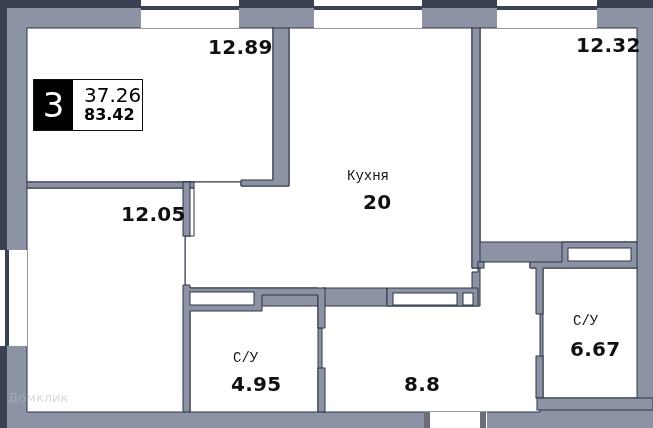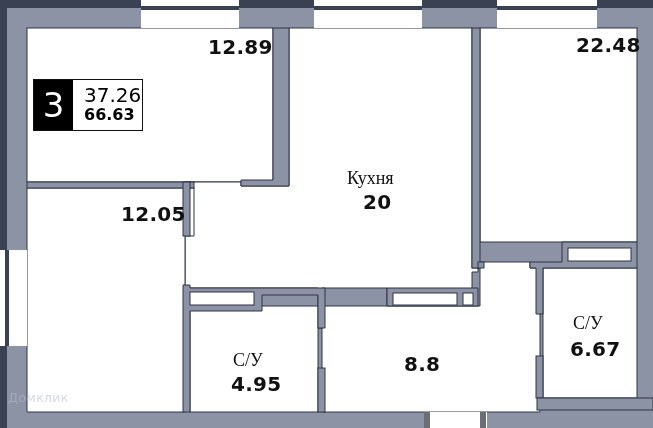--- a/index.html
+++ b/index.html
@@ -1,20 +1,20 @@
 <!DOCTYPE html>
 <html><head>
   <meta charset="utf-8">
   <style>
     html, body { margin: 0; padding: 0; background: #ffffff; }
     body { width: 653px; height: 428px; overflow: hidden; position: relative; font-family: "Liberation Sans", sans-serif; }
     #plan { position: absolute; left: 0; top: 0; width: 653px; height: 428px; }
     .label { position: absolute; color: #111111; text-align: center; white-space: nowrap; }
     .area { font-weight: bold; font-size: 20px; font-family: "DejaVu Sans", sans-serif; letter-spacing: 0.3px; }
-    .name { font-size: 18px; font-family: Liberation Serif, serif; }
+    .name { font-size: 14px; font-family: Liberation Mono, monospace; }
     .badge { position: absolute; left: 33px; top: 79px; width: 108px; height: 50px; border: 1px solid #111; background: #fff; display: flex; }
     .badge-rooms { width: 39px; height: 100%; background: #000; color: #fff; font-family: "DejaVu Sans", sans-serif; font-size: 34px; display: flex; align-items: center; justify-content: center; }
     .badge-areas { flex: 1; display: flex; flex-direction: column; justify-content: center; padding-left: 11px; font-family: "DejaVu Sans", sans-serif; }
     .badge-living { font-size: 20px; line-height: 19px; }
     .badge-total { font-size: 16px; font-weight: bold; line-height: 20px; }
     .watermark { position: absolute; left: 8px; top: 390px; font-family: "DejaVu Sans", sans-serif; font-size: 13px; color: rgba(180,185,195,0.55); }
   </style>
 </head>
 <body>
 
@@ -94,32 +94,32 @@
     <rect x="430" y="412" width="57" height="16" fill="#ffffff"></rect>
     <rect x="424" y="412" width="6" height="16" fill="#6b6e75"></rect>
     <rect x="480" y="412" width="6" height="16" fill="#6b6e75"></rect>
   </g>
 </svg>
 
 <div class="badge">
   <div class="badge-rooms">3</div>
   <div class="badge-areas">
     <div class="badge-living">37.26</div>
-    <div class="badge-total">66.63</div>
+    <div class="badge-total">83.42</div>
   </div>
 </div>
 
 <div class="label area" style="left:208px; top:35px;">12.89</div>
-<div class="label area" style="left:576px; top:33px;">22.48</div>
+<div class="label area" style="left:576px; top:33px;">12.32</div>
 <div class="label area" style="left:121px; top:202px;">12.05</div>
 
 <div class="label name" style="left:347px; top:168px;">Кухня</div>
 <div class="label area" style="left:363px; top:190px;text-align:center;">20</div>
 
 <div class="label name" style="left:233px; top:350px;">С/У</div>
 <div class="label area" style="left:231px; top:372px;">4.95</div>
 
-<div class="label area" style="left:404px; top:352px;">8.8</div>
+<div class="label area" style="left:404px; top:372px;">8.8</div>
 
 <div class="label name" style="left:573px; top:313px;">С/У</div>
 <div class="label area" style="left:570px; top:337px;">6.67</div>
 
 <div class="watermark">Домклик</div>
 
 </body></html>

